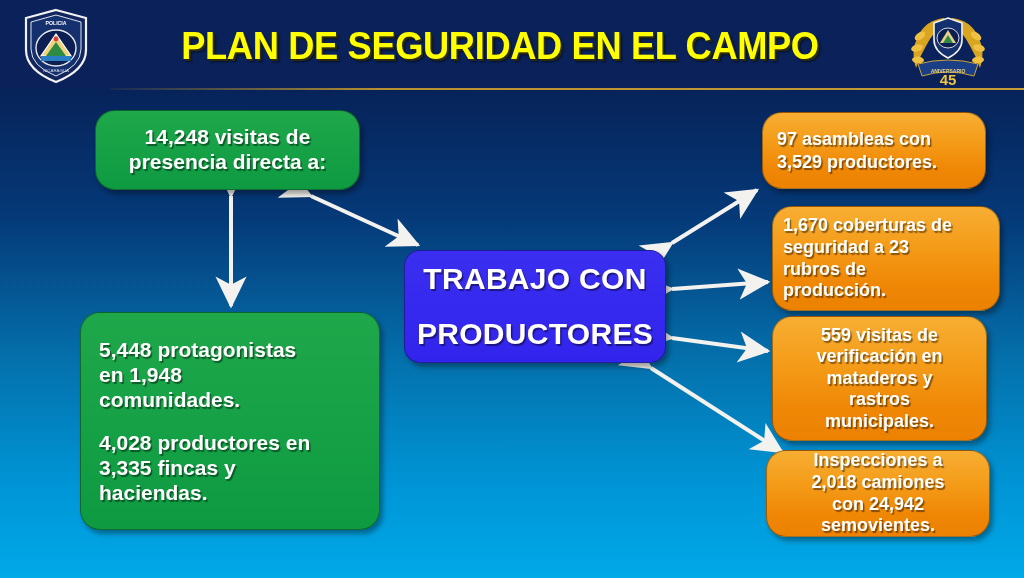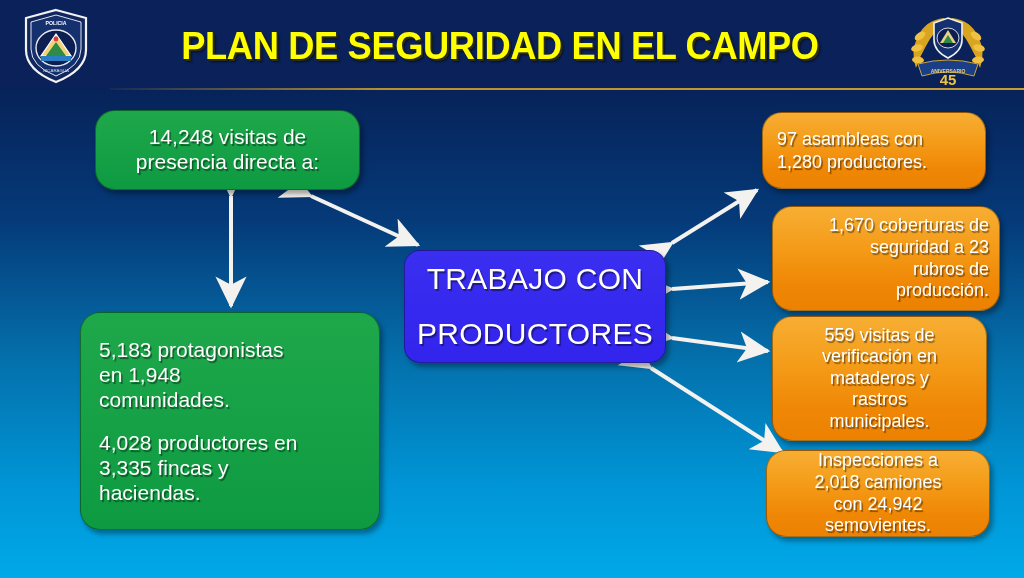--- a/index.html
+++ b/index.html
@@ -55,21 +55,21 @@
   
   .logo { position: absolute; }
   #logo-left  { left: 22px;  top: 8px;  width: 68px; height: 76px; }
   #logo-right { left: 900px; top: 6px;  width: 96px; height: 82px; }
 
   
   .node {
     position: absolute;
     box-sizing: border-box;
     color: #ffffff;
-    font-weight: normal;
+    font-weight: bold;
     display: flex;
     flex-direction: column;
     justify-content: center;
     border-radius: 20px;
     text-shadow: 1.5px 1.5px 1px rgba(0,0,0,0.45);
     border: 1px solid rgba(0,0,0,0.35);
     box-shadow: 3px 4px 5px rgba(0,0,0,0.35);
     z-index: 5;
   }
   .node p { margin: 0; }
@@ -105,21 +105,21 @@
     gap: 16px;
   }
   #box-asambleas {
     left: 762px; top: 112px; width: 224px; height: 77px;
     padding: 0 14px;
     font-size: 18px; line-height: 1.25; text-align: left;
   }
   #box-coberturas {
     left: 772px; top: 206px; width: 228px; height: 105px;
     padding: 0 10px;
-    font-size: 18px; line-height: 1.22; text-align: right;
+    font-size: 18px; line-height: 1.22; text-align: left;
   }
   #box-mataderos {
     left: 772px; top: 316px; width: 215px; height: 125px;
     padding: 0 18px;
     font-size: 18px; line-height: 1.2; text-align: center;
   }
   #box-inspecciones {
     left: 766px; top: 450px; width: 224px; height: 87px;
     padding: 0 10px;
     font-size: 18px; line-height: 1.22; text-align: center;
@@ -207,37 +207,37 @@
       inspecciones --&gt;
     <line x1="651" y1="368" x2="782" y2="452" marker-start="url(#ah)" marker-end="url(#ah)"></line>
   </svg>
 
   <div class="node green" id="box-visitas">
     <p>14,248 visitas de</p>
     <p>presencia directa a:</p>
   </div>
 
   <div class="node green" id="box-protagonistas">
-    <p>5,183 protagonistas</p>
+    <p>5,448 protagonistas</p>
     <p>en 1,948</p>
     <p>comunidades.</p>
     <div class="blank"></div>
     <p>4,028 productores en</p>
     <p>3,335 fincas y</p>
     <p>haciendas.</p>
   </div>
 
   <div class="node blue-center" id="box-trabajo">
     <p>TRABAJO CON</p>
     <p>PRODUCTORES</p>
   </div>
 
   <div class="node orange" id="box-asambleas">
     <p>97 asambleas con</p>
-    <p>1,280 productores.</p>
+    <p>3,529 productores.</p>
   </div>
 
   <div class="node orange" id="box-coberturas">
     <p>1,670 coberturas de</p>
     <p>seguridad a 23</p>
     <p>rubros de</p>
     <p>producción.</p>
   </div>
 
   <div class="node orange" id="box-mataderos">

